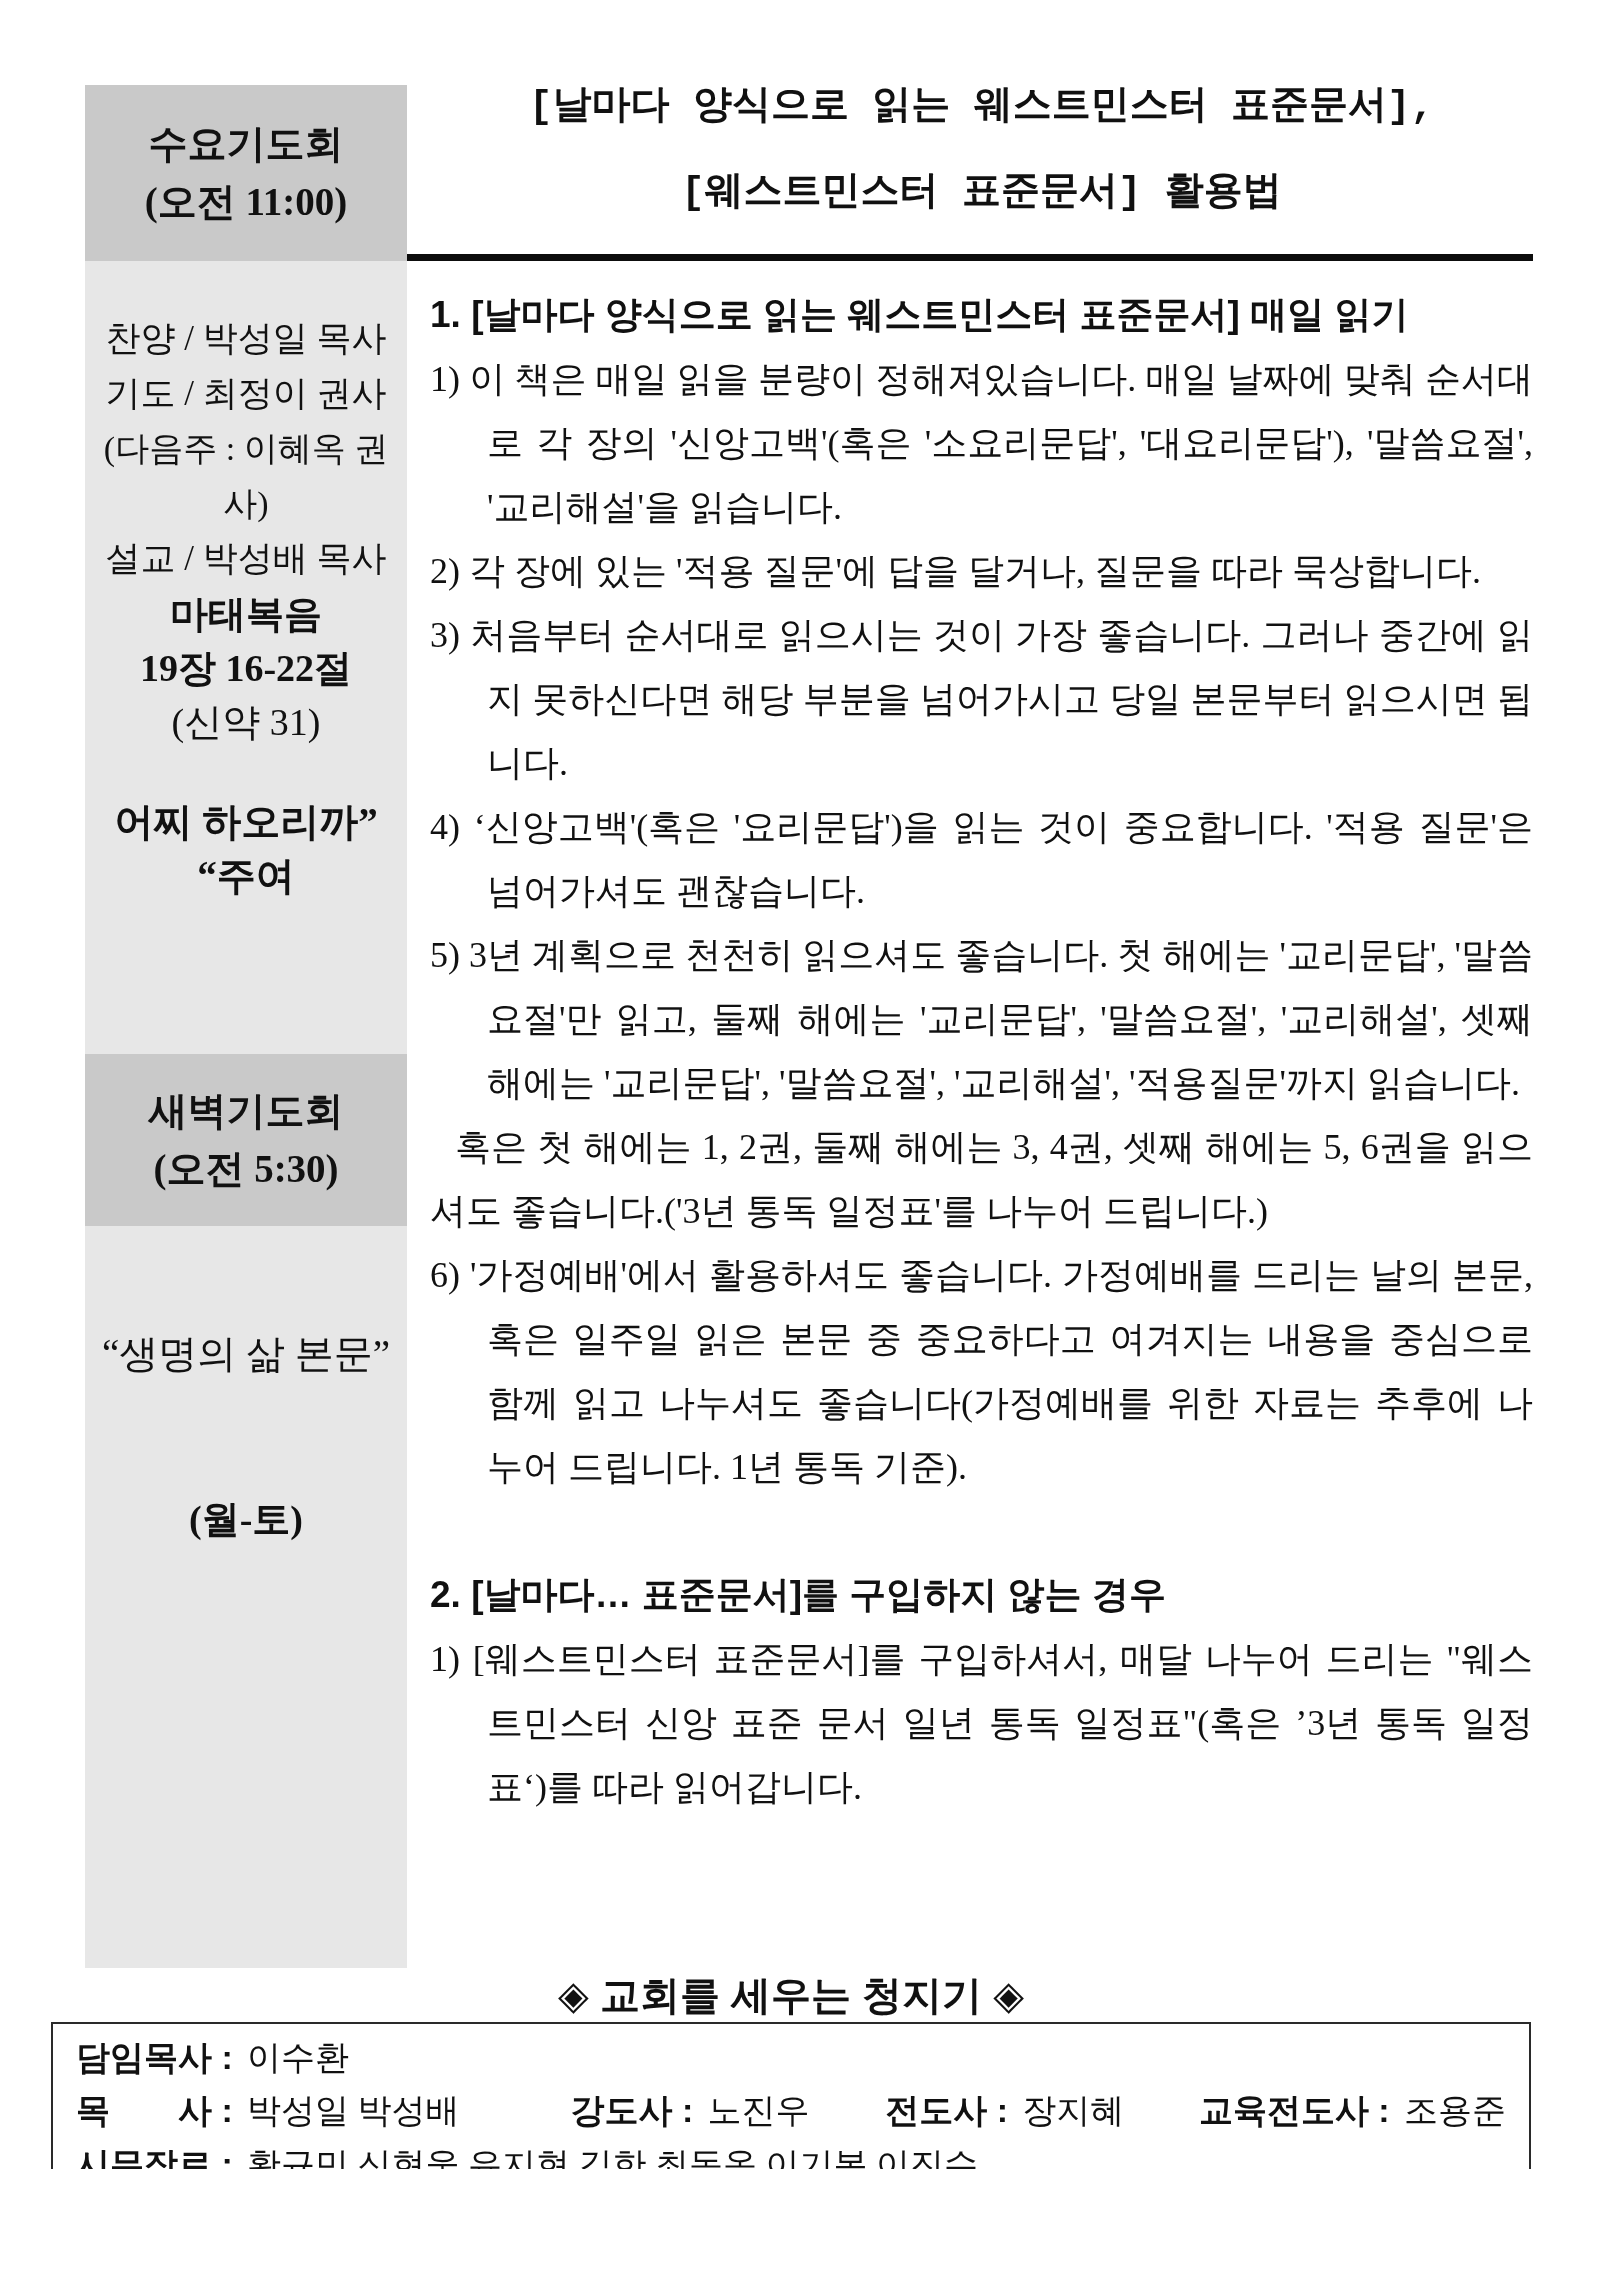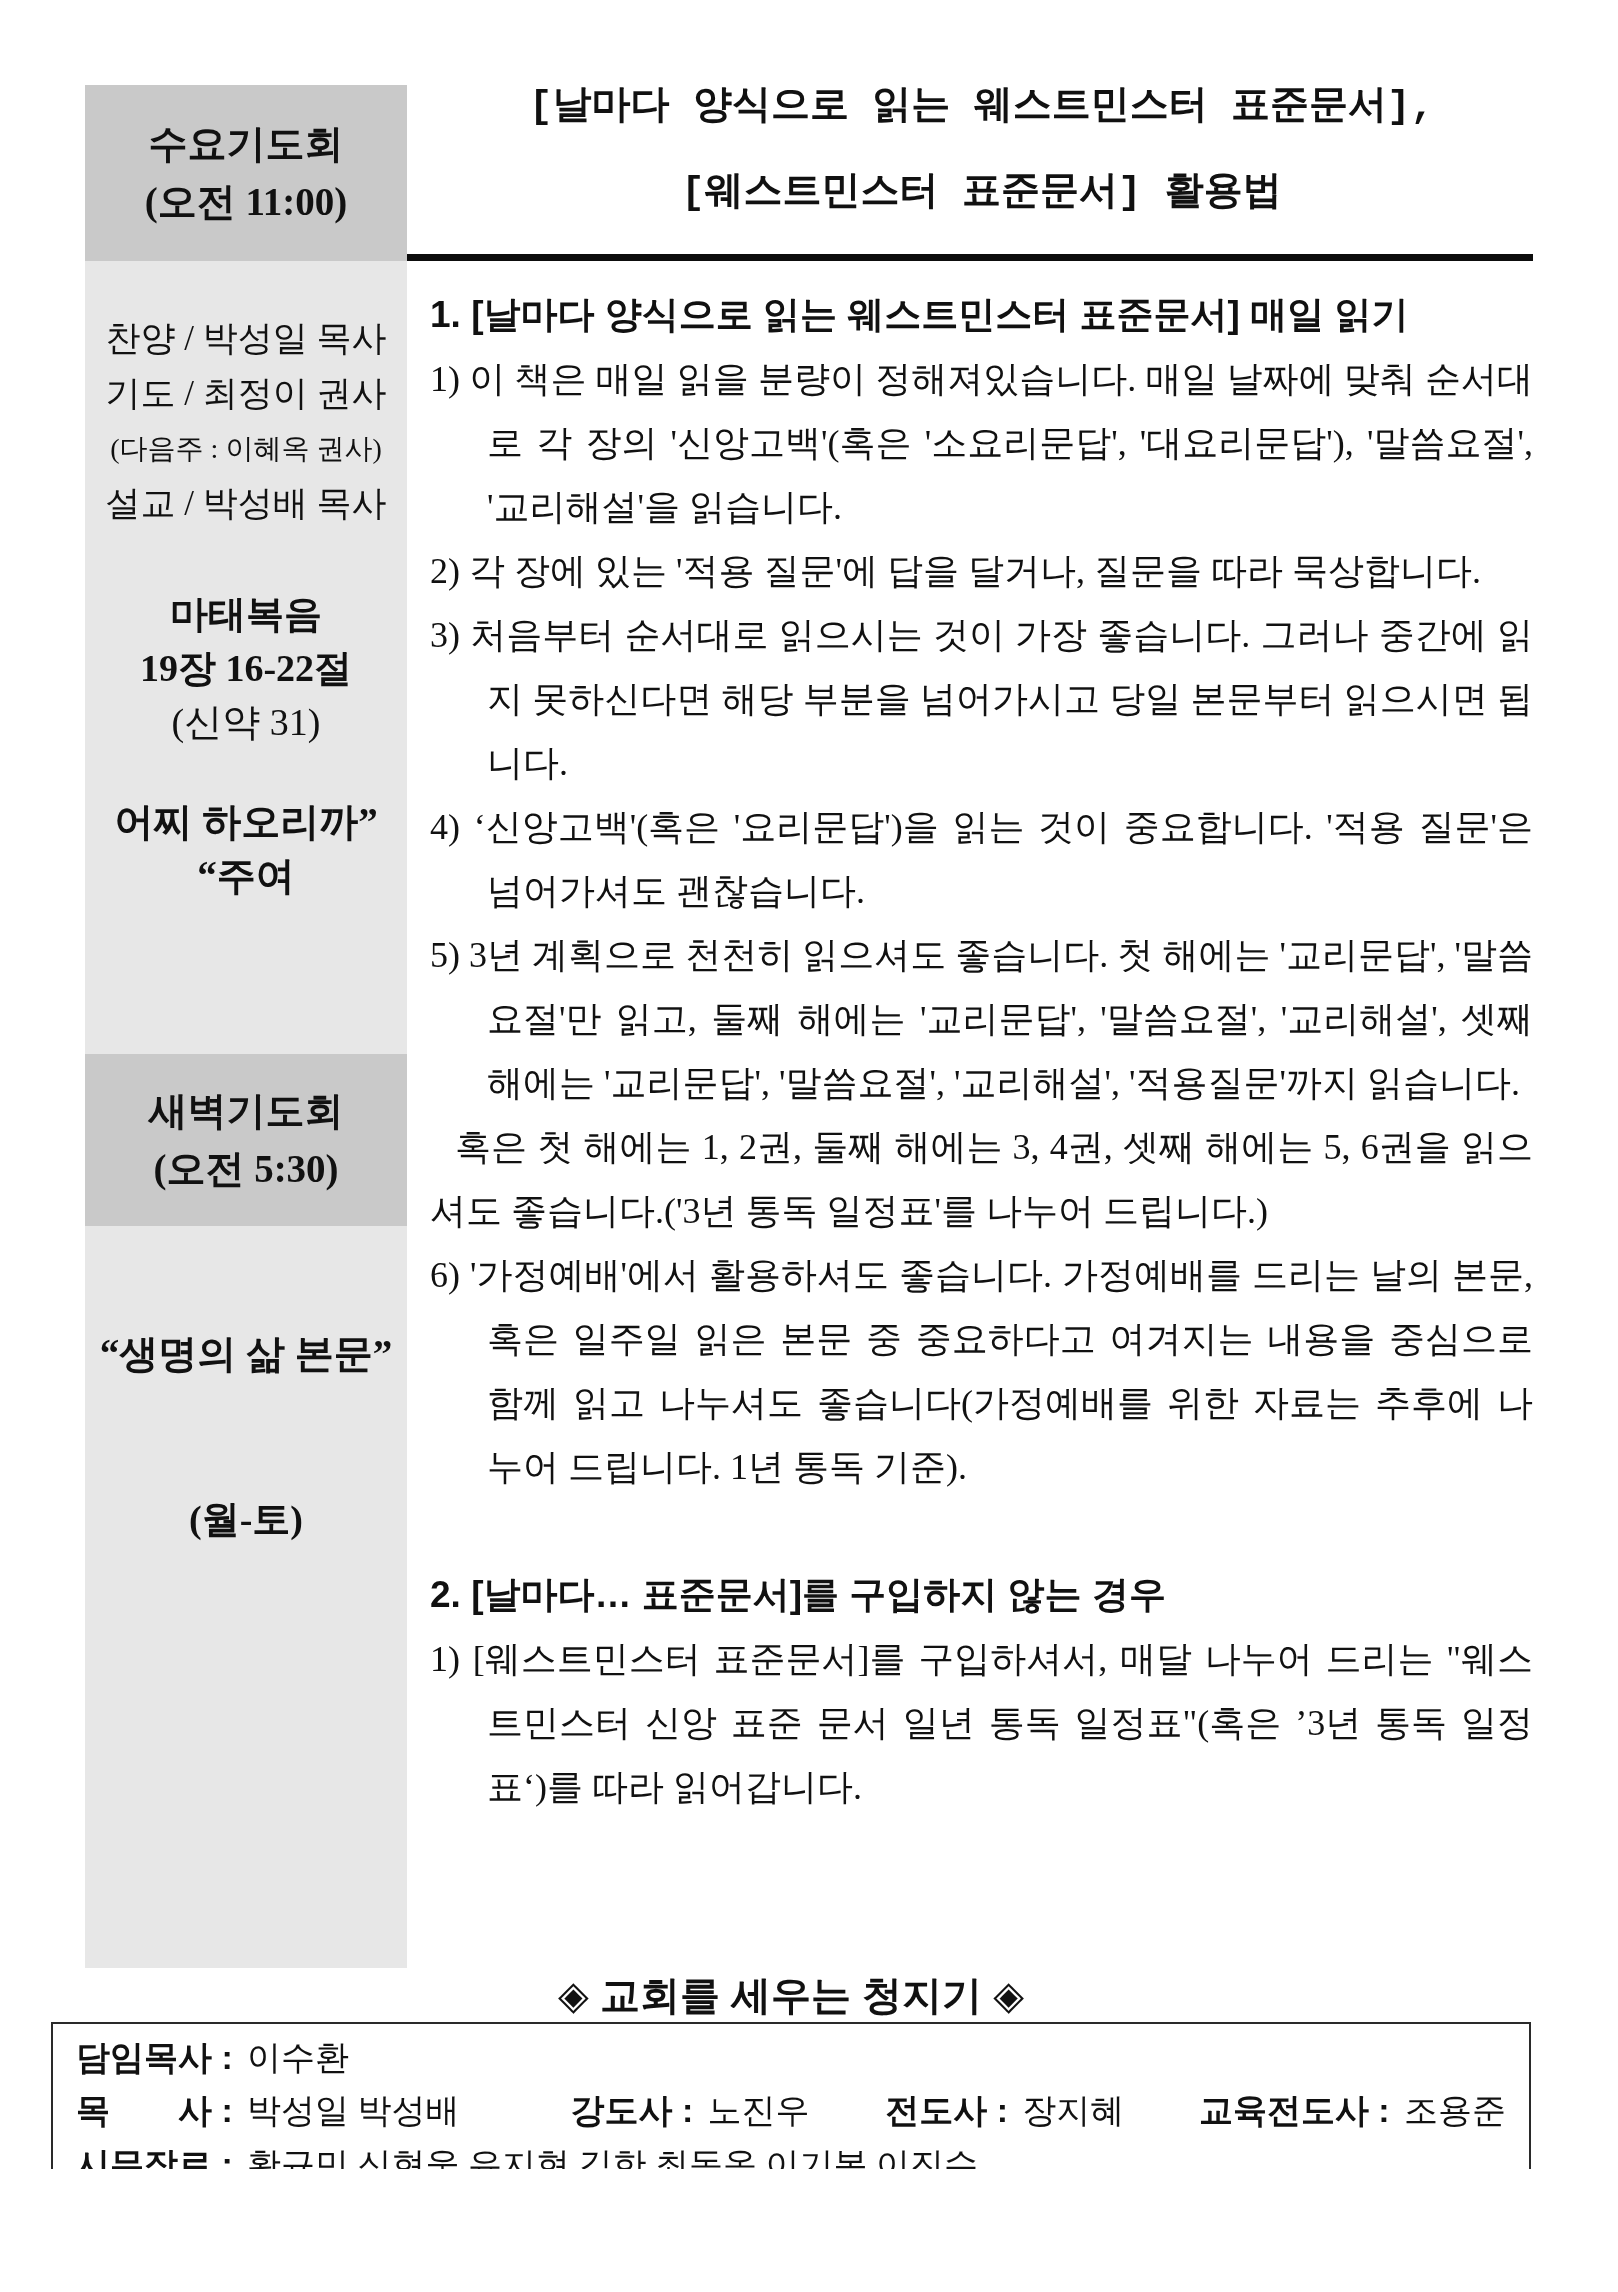--- a/index.html
+++ b/index.html
@@ -8,25 +8,25 @@
 
   
   .sidebar{position:absolute;left:85px;top:85px;width:322px;height:1883px;background:#e7e7e7;}
   .gray-box{position:absolute;left:0;width:322px;background:#c9c9c9;
             display:flex;flex-direction:column;justify-content:center;align-items:center;
             font-weight:bold;font-size:39px;line-height:1.5;text-align:center;}
   .box1{top:0;height:176px;}
   .box2{top:969px;height:172px;}
   .sb-block{position:absolute;left:0;width:100%;text-align:center;}
   .roles{top:226px;font-size:35px;line-height:55px;}
-  .roles .small{font-size:28px;}
+  .roles .small{font-size:34px;}
   .scripture{top:502px;font-size:38px;line-height:54px;font-weight:bold;}
   .scripture .normal{font-weight:normal;}
   .quote{top:710px;font-size:39px;line-height:54px;font-weight:bold;}
-  .life{top:1243px;font-size:39px;line-height:52px;font-weight:bold;}
+  .life{top:1243px;font-size:39px;line-height:52px;font-weight:normal;}
   .days{top:1409px;font-size:38px;font-weight:bold;}
 
   
   .title{position:absolute;left:430px;top:64px;width:1103px;text-align:center;
          font-family:"Liberation Sans","DejaVu Sans",sans-serif;font-weight:bold;font-size:39px;}
   .title .t-line{height:86px;line-height:86px;white-space:nowrap;font-family:Liberation Mono, monospace;}
   .divider{position:absolute;left:407px;top:254px;width:1126px;height:7.2px;background:#0d0d0d;}
 
   .main{position:absolute;left:430px;top:283px;width:1103px;
         font-size:36px;line-height:64px;text-align:justify;}

